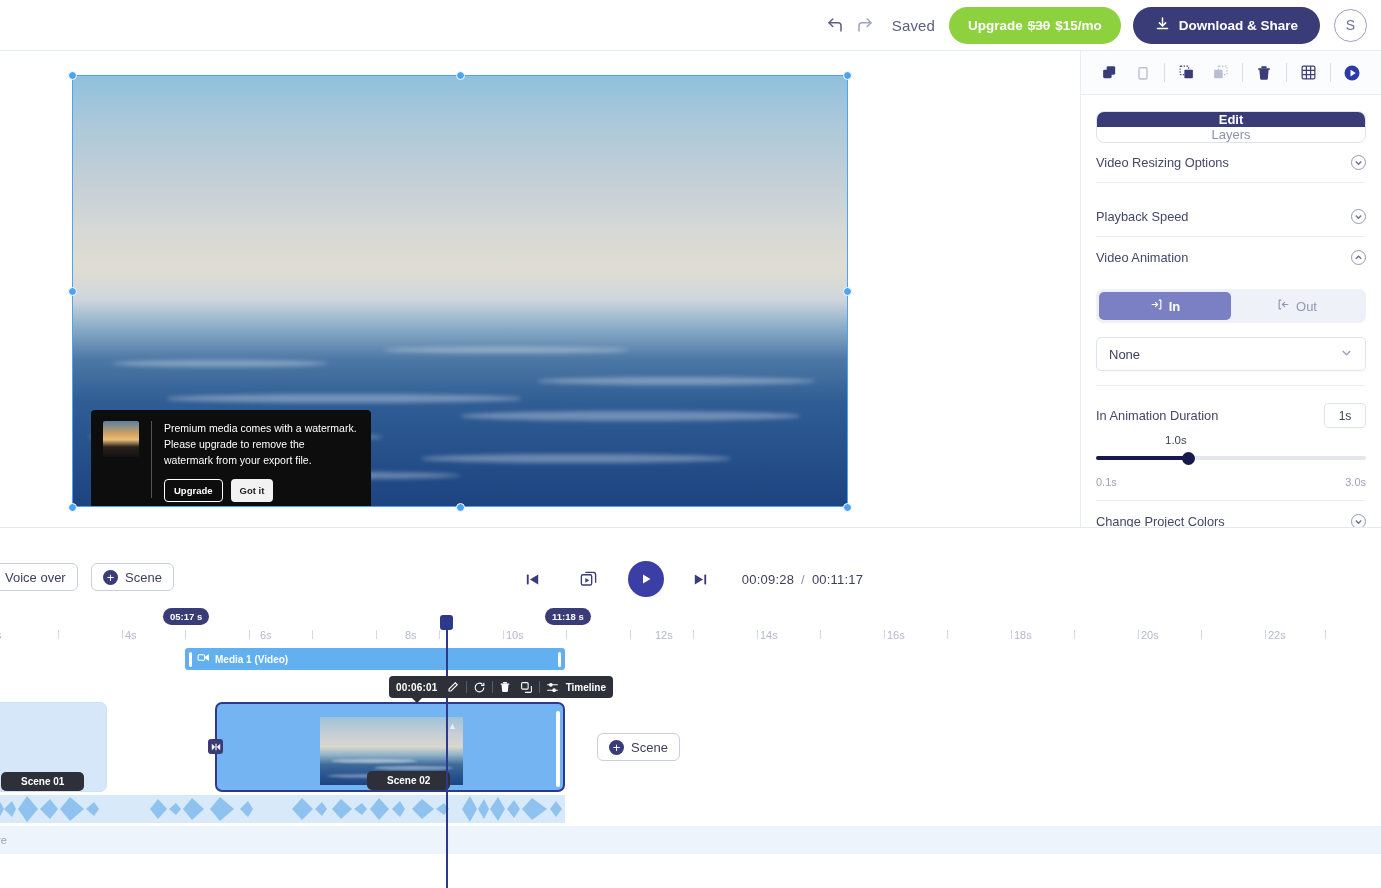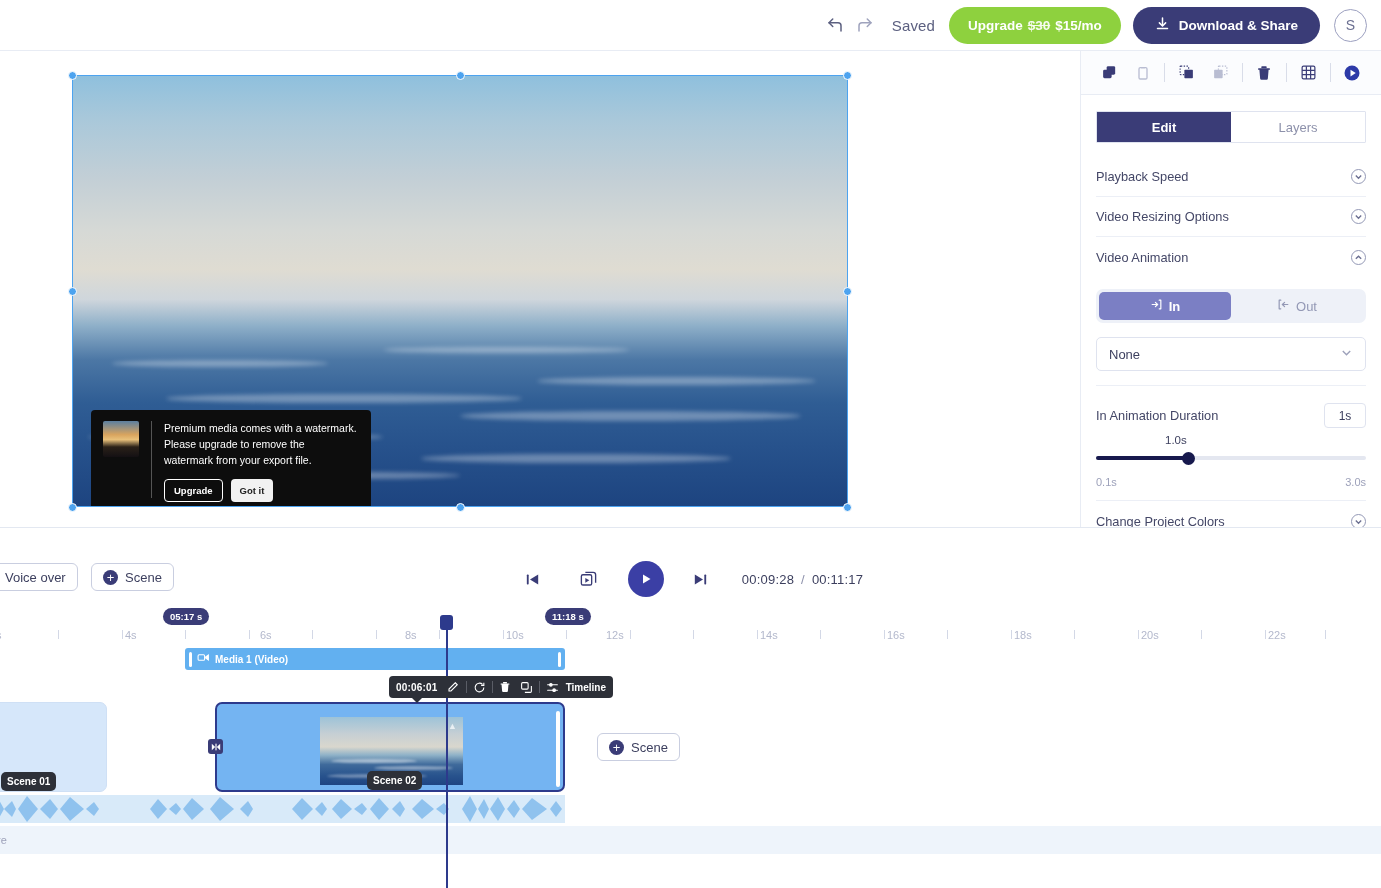--- a/index.html
+++ b/index.html
@@ -110,21 +110,21 @@
     background: #fbfcfe;
   }
   .rp-tool { width: 34px; height: 30px; display: flex; align-items: center;
     justify-content: center; cursor: pointer; color: #3a3c77; }
   .rp-tool.muted { color: #b9bdd2; }
   .rp-div { width: 1px; height: 19px; background: #d9dde9; margin: 0 5px; }
   .rp-inner { padding: 16px 15px 0 15px; }
 
   .seg {
     display: flex; width: 100%; height: 32px; border: 1px solid #dfe3ef;
-    border-radius: 1px; overflow: hidden; background: #ffffff;
+    border-radius: 8px; overflow: hidden; background: #ffffff; flex-direction: column;
   }
   .seg-item {
     flex: 1; display: flex; align-items: center; justify-content: center;
     font-size: 13px; cursor: pointer; color: #8d91ab;
   }
   .seg-item.active { background: #3a3c77; color: #ffffff; font-weight: bold; }
 
   .accordion-row {
     display: flex; align-items: center; justify-content: space-between;
     height: 40px; border-bottom: 1px solid #eceff6; cursor: pointer;
@@ -228,21 +228,21 @@
   .scene-02 { left: 215px; width: 350px; background: #74b4f2; border: 2px solid #2d3a8c; }
   .scene-thumb-02 {
     position: absolute; left: 103px; top: 13px; width: 143px; height: 68px;
     overflow: hidden;
     background: linear-gradient(to bottom, #9dc3d8 0%, #c6cfd4 25%, #d9d7cd 44%,
       #8fb2c8 56%, #3f6a9b 70%, #28538d 86%, #1e4583 100%);
   }
   .scene-tag {
     position: absolute; bottom: 0px; height: 19px; background: #2d3038; color: #fff;
     font-size: 10px; font-weight: bold; border-radius: 5px;
-    display: flex; align-items: center; padding: 0 6px;
+    display: flex; align-items: center; padding: 0 20px;
   }
   .trans-btn {
     position: absolute; left: 208px; top: 739px; width: 15px; height: 15px;
     background: #3a3c77; border-radius: 3px; display: flex;
     align-items: center; justify-content: center; cursor: pointer; z-index: 12;
   }
 
   .audio-track {
     position: absolute; left: 0; top: 795px; width: 1381px; height: 30px;
     background: #ffffff;
@@ -392,31 +392,31 @@
           </svg>
       </div>
     </div>
 
     <div class="rp-inner">
       <div class="seg">
         <div class="seg-item active">Edit</div>
         <div class="seg-item">Layers</div>
       </div>
 
-      <div class="accordion-row" style="margin-top:14px;">
-        <span class="lbl">Playback Speed</span>
+      <div class="accordion-row">
+        <span class="lbl">Video Resizing Options</span>
         <span class="chev">
           <svg width="9" height="9" viewBox="0 0 10 10" fill="none" stroke="#6b6f91" stroke-width="1.5">
               <polyline points="2,4 5,7 8,4"></polyline>
             </svg>
         </span>
       </div>
 
-      <div class="accordion-row">
-        <span class="lbl">Video Resizing Options</span>
+      <div class="accordion-row" style="margin-top:14px;">
+        <span class="lbl">Playback Speed</span>
         <span class="chev">
           <svg width="9" height="9" viewBox="0 0 10 10" fill="none" stroke="#6b6f91" stroke-width="1.5">
               <polyline points="2,4 5,7 8,4"></polyline>
             </svg>
         </span>
       </div>
 
       <div class="accordion-row" style="border-bottom:none;gap:40px;">
         <span class="lbl">Video Animation</span>
         <span class="chev">
@@ -541,21 +541,21 @@
     <div class="tick" style="left:249px;"></div>
     <div class="tick-lbl" style="left:260px;">6s</div>
     <div class="tick" style="left:312px;"></div>
     <div class="tick" style="left:376px;"></div>
     <div class="tick-lbl" style="left:379px;padding-left:26px;">8s</div>
     <div class="tick" style="left:439px;"></div>
     <div class="tick" style="left:503px;"></div>
     <div class="tick-lbl" style="left:506px;">10s</div>
     <div class="tick" style="left:566px;"></div>
     <div class="tick" style="left:630px;"></div>
-    <div class="tick-lbl" style="left:606px;">12s</div>
+    <div class="tick-lbl" style="left:655px;">12s</div>
     <div class="tick" style="left:693px;"></div>
     <div class="tick" style="left:757px;"></div>
     <div class="tick-lbl" style="left:760px;">14s</div>
     <div class="tick" style="left:820px;"></div>
     <div class="tick" style="left:884px;"></div>
     <div class="tick-lbl" style="left:887px;">16s</div>
     <div class="tick" style="left:947px;"></div>
     <div class="tick" style="left:1011px;"></div>
     <div class="tick-lbl" style="left:1014px;text-align:right;">18s</div>
     <div class="tick" style="left:1074px;"></div>

